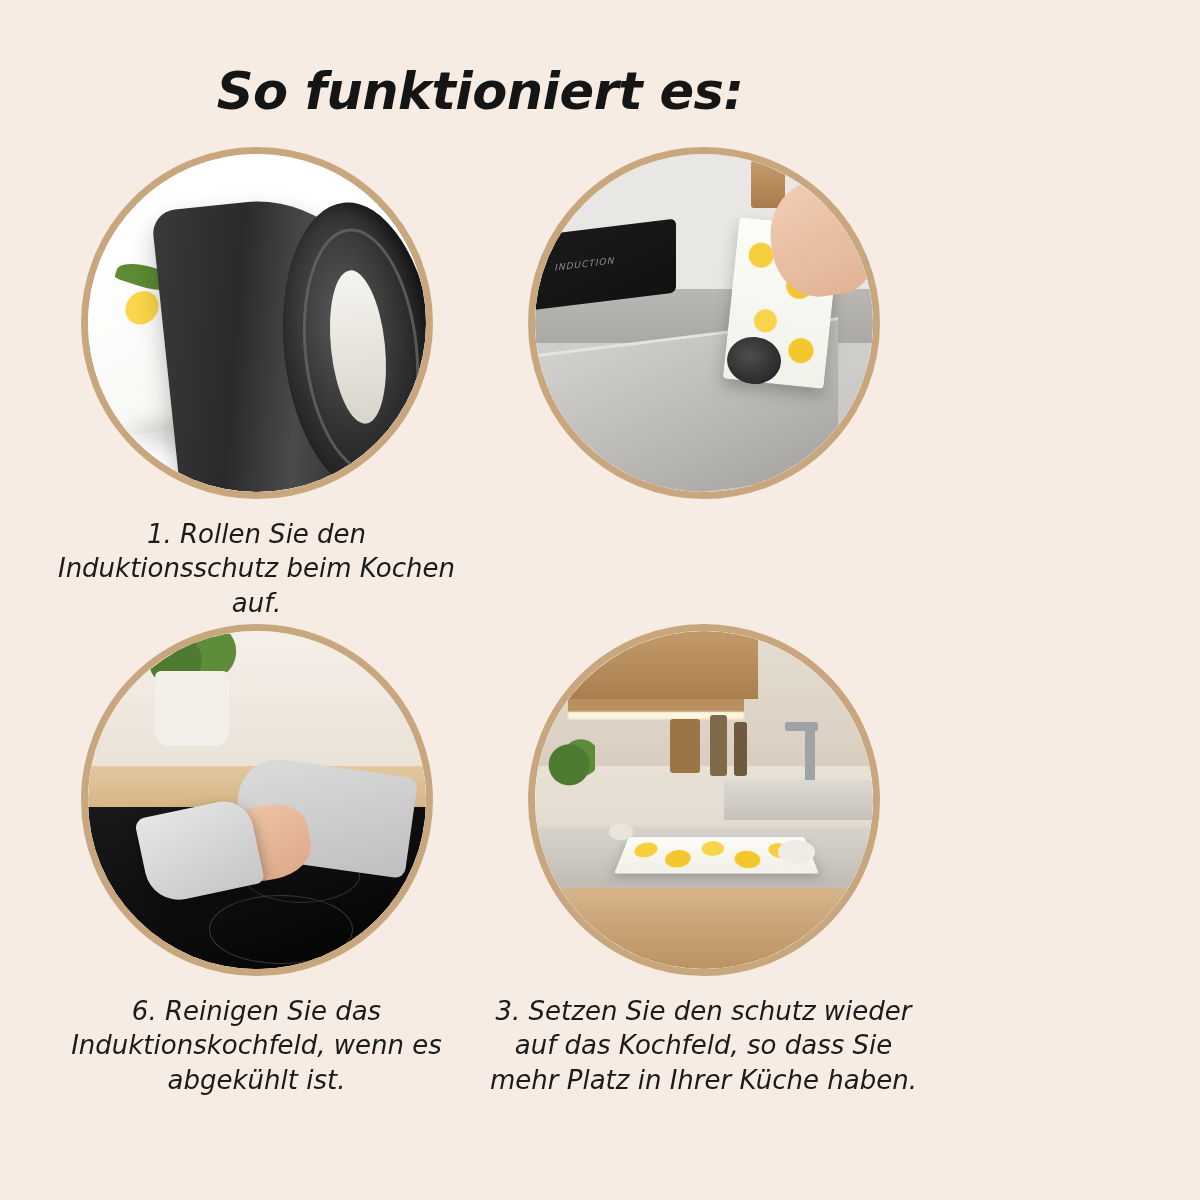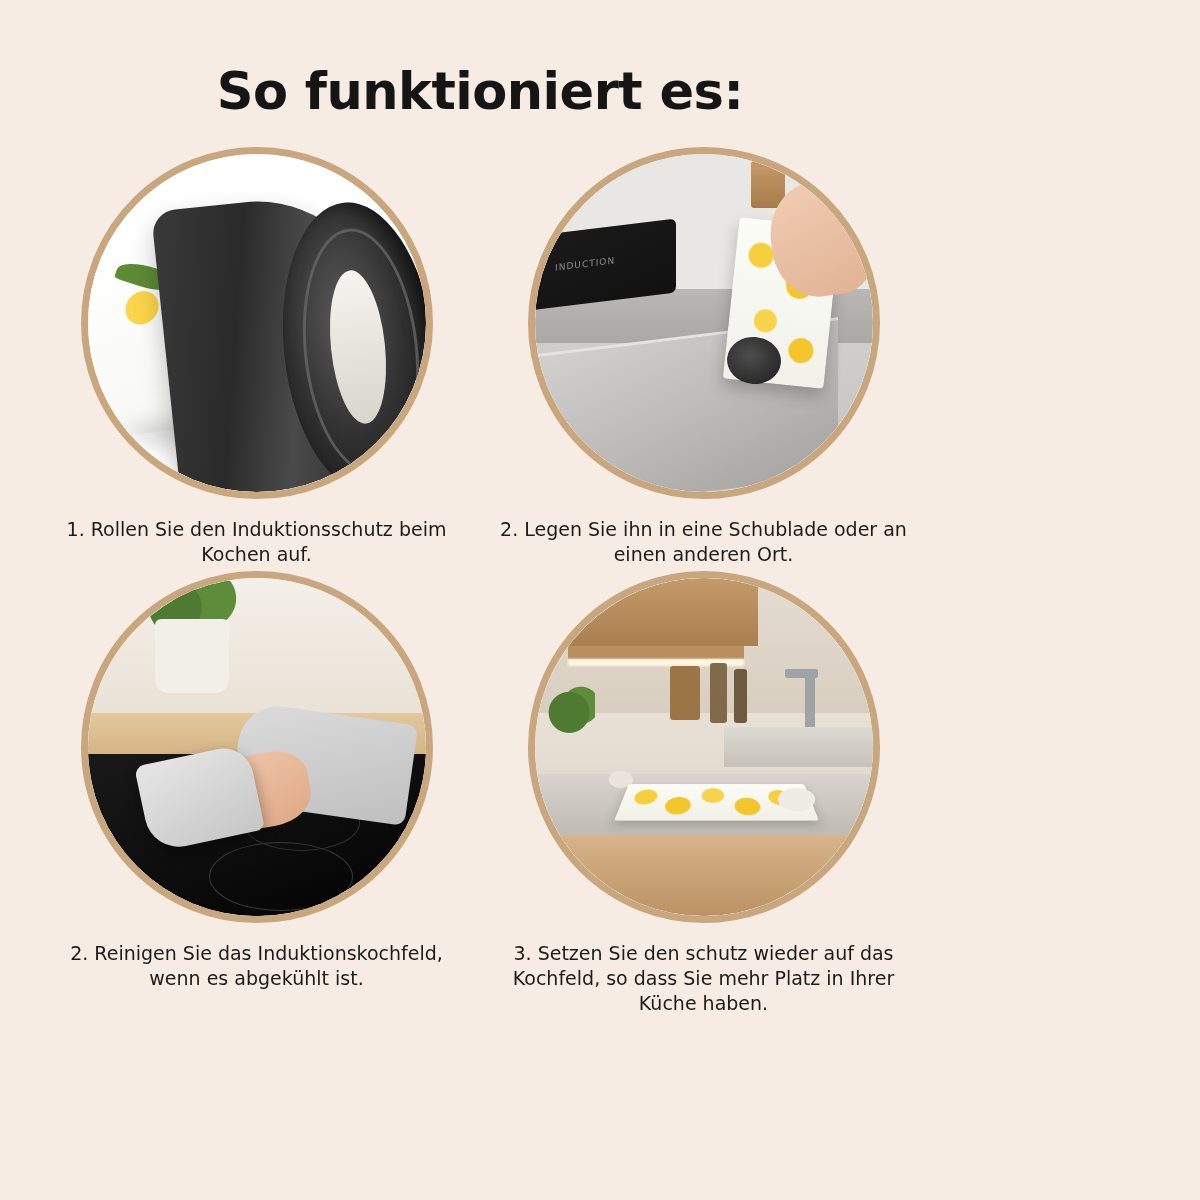--- a/index.html
+++ b/index.html
@@ -11,20 +11,21 @@
     height: 1200px;
     background: #f7ece3;
     font-family: "DejaVu Sans", "Liberation Sans", sans-serif;
     overflow: hidden;
   }
   .page {
     position: relative;
     width: 960px;
     height: 1200px;
     box-sizing: border-box;
+    font-style: italic;
   }
   .page-title {
     text-align: center;
     font-size: 51px;
     font-weight: 800;
     letter-spacing: -0.5px;
     color: #151515;
     margin: 0;
     padding-top: 62px;
     font-family: "DejaVu Sans", "Liberation Sans", sans-serif;
@@ -55,21 +56,21 @@
   }
   .circle-inner {
     position: absolute;
     inset: 0;
     border-radius: 50%;
     overflow: hidden;
   }
   .caption {
     margin-top: 18px;
     text-align: center;
-    font-size: 19px;
+    font-size: 26px;
     line-height: 1.32;
     color: #1b1b1b;
     max-width: 520px;
     font-family: "DejaVu Sans", "Liberation Sans", sans-serif;
   }
   .caption-2 { max-width: 540px; }
 
   
   .ill1 { position: absolute; inset: 0; background: #ffffff; }
   .ill1 .floral-sheet {
@@ -276,41 +277,40 @@
             <div class="hob-label">INDUCTION</div>
             <div class="panel"></div>
             <div class="jar"></div>
             <div class="arm"></div>
             <div class="mat"></div>
             <div class="mat-roll"></div>
             <div class="hand"></div>
           </div>
         </div>
       </div>
-      <div class="caption caption-2">2. Legen Sie ihn in eine Schublade oder an einen anderen Ort.</div>
     </div>
 
     <div class="step">
       <div class="circle-frame">
         <div class="circle-inner">
           <div class="ill3">
             <div class="wall"></div>
             <div class="plant"></div>
             <div class="pot"></div>
             <div class="worktop"></div>
             <div class="hob"></div>
             <div class="hob-ring2"></div>
             <div class="hob-ring"></div>
             <div class="sleeve"></div>
             <div class="hand"></div>
             <div class="cloth"></div>
           </div>
         </div>
       </div>
-      <div class="caption">2. Reinigen Sie das Induktionskochfeld, wenn es abgekühlt ist.</div>
+      <div class="caption">6. Reinigen Sie das Induktionskochfeld, wenn es abgekühlt ist.</div>
     </div>
 
     <div class="step">
       <div class="circle-frame">
         <div class="circle-inner">
           <div class="ill4">
             <div class="backwall"></div>
             <div class="upper-cab"></div>
             <div class="shelf"></div>
             <div class="lightstrip"></div>

